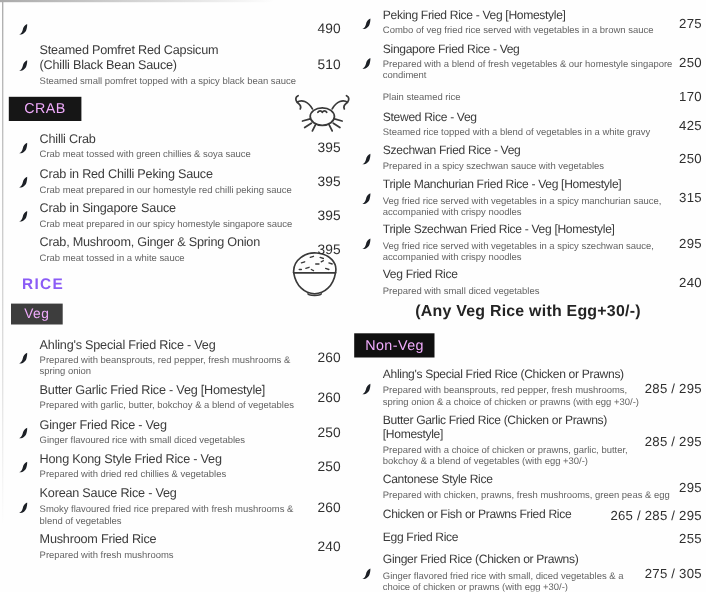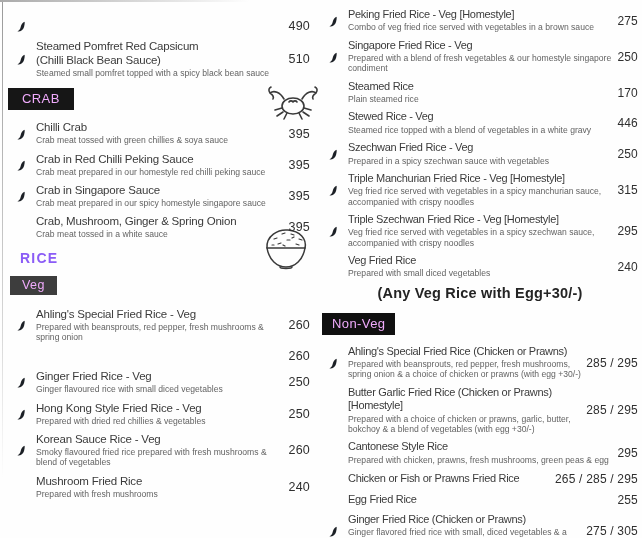--- a/index.html
+++ b/index.html
@@ -179,20 +179,24 @@
 </span>
       <span class="body">
         <div class="name">Ahling's Special Fried Rice - Veg</div>
         <div class="desc">Prepared with beansprouts, red pepper, fresh mushrooms &amp; spring onion</div>
       </span>
       <span class="price">260</span>
     </div>
 
     <div class="item">
       <span class="icon-cell"></span>
+      <span class="body">
+        <div class="name">Butter Garlic Fried Rice - Veg  [Homestyle]</div>
+        <div class="desc">Prepared with garlic, butter, bokchoy &amp; a blend of vegetables</div>
+      </span>
       <span class="price">260</span>
     </div>
 
     <div class="item">
       <span class="icon-cell chilli-slot">
   <svg class="chilli" viewBox="0 0 16 16">
     <path fill="#1c2026" d="M12.6 1.1 C 9.4 2.5 7.5 5.1 6.9 8.3 C 6.4 11.2 4.9 13.7 2.1 15.1 C 6.7 15.6 10.6 12.7 11.8 8.2 C 12.5 5.6 12.9 3.2 12.6 1.1 Z"></path>
   </svg>
 </span>
       <span class="body">
@@ -262,33 +266,32 @@
       <span class="body">
         <div class="name">Singapore Fried Rice - Veg</div>
         <div class="desc">Prepared with a blend of fresh vegetables &amp; our homestyle singapore condiment</div>
       </span>
       <span class="price">250</span>
     </div>
 
     <div class="item">
       <span class="icon-cell"></span>
       <span class="body">
-        <div class="name">Steamed Rice</div>
         <div class="desc">Plain steamed rice</div>
       </span>
       <span class="price">170</span>
     </div>
 
     <div class="item">
       <span class="icon-cell"></span>
       <span class="body">
         <div class="name">Stewed Rice - Veg</div>
         <div class="desc">Steamed rice topped with a blend of vegetables in a white gravy</div>
       </span>
-      <span class="price">446</span>
+      <span class="price">425</span>
     </div>
 
     <div class="item">
       <span class="icon-cell chilli-slot">
   <svg class="chilli" viewBox="0 0 16 16">
     <path fill="#1c2026" d="M12.6 1.1 C 9.4 2.5 7.5 5.1 6.9 8.3 C 6.4 11.2 4.9 13.7 2.1 15.1 C 6.7 15.6 10.6 12.7 11.8 8.2 C 12.5 5.6 12.9 3.2 12.6 1.1 Z"></path>
   </svg>
 </span>
       <span class="body">
         <div class="name">Szechwan Fried Rice - Veg</div>

